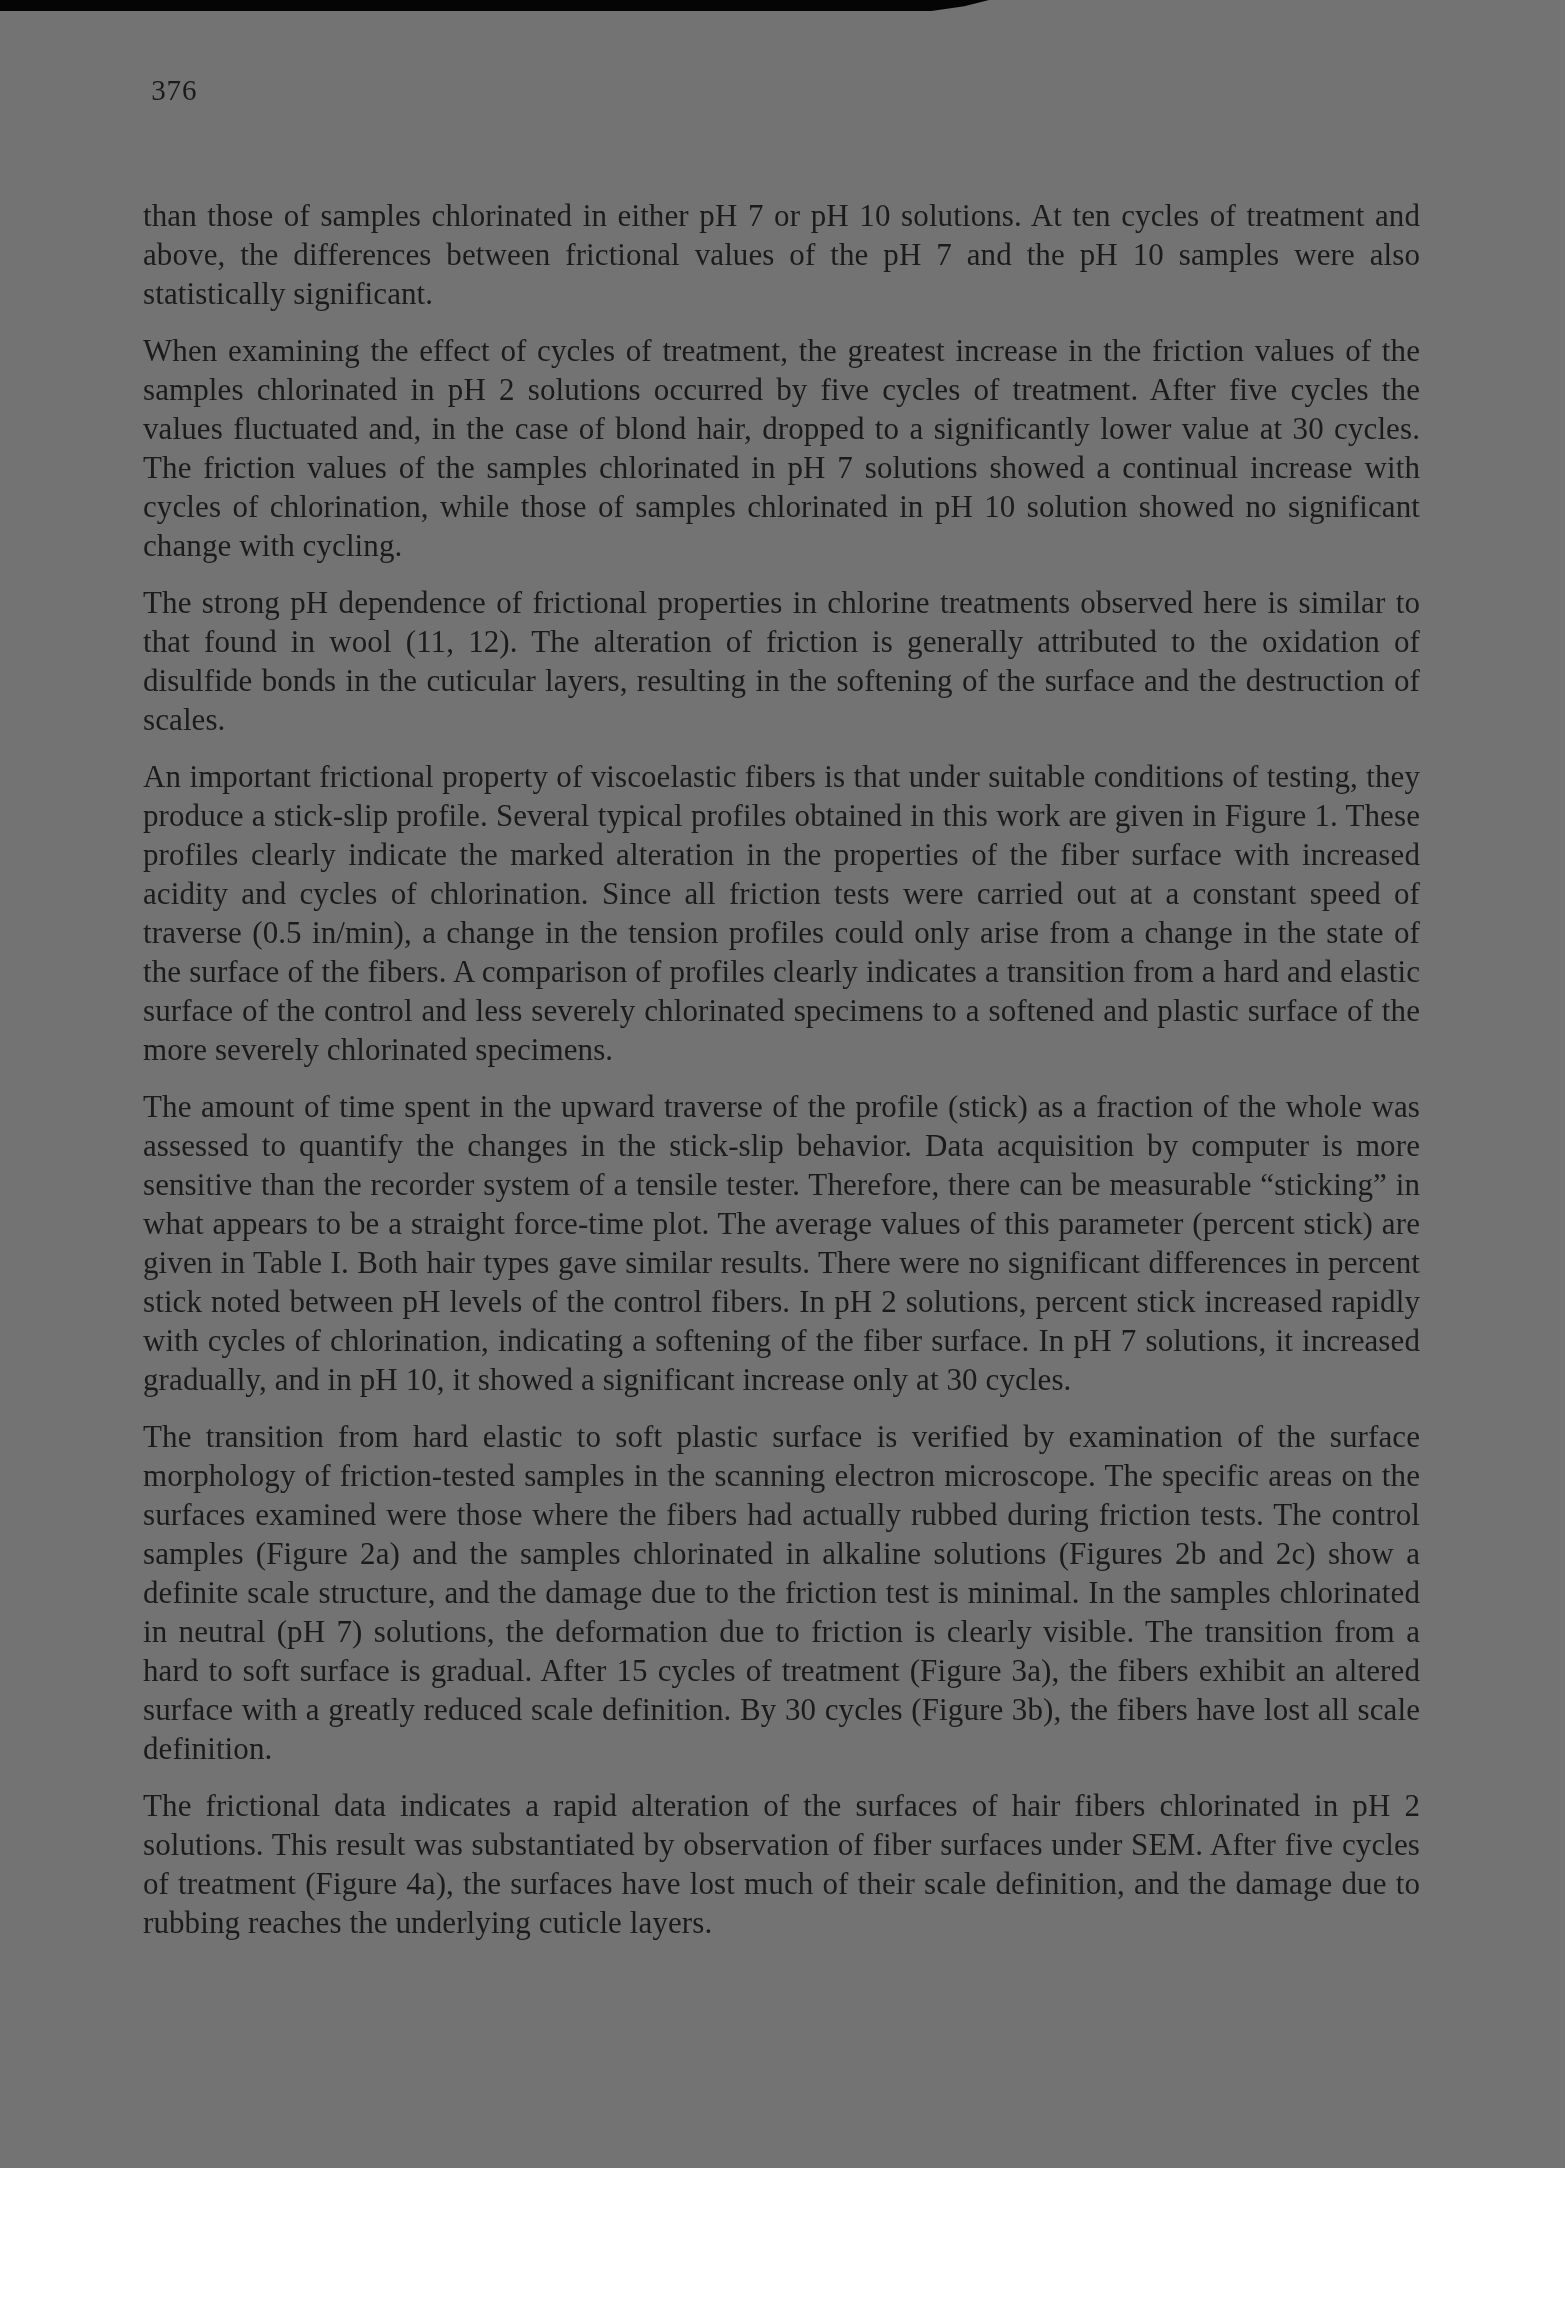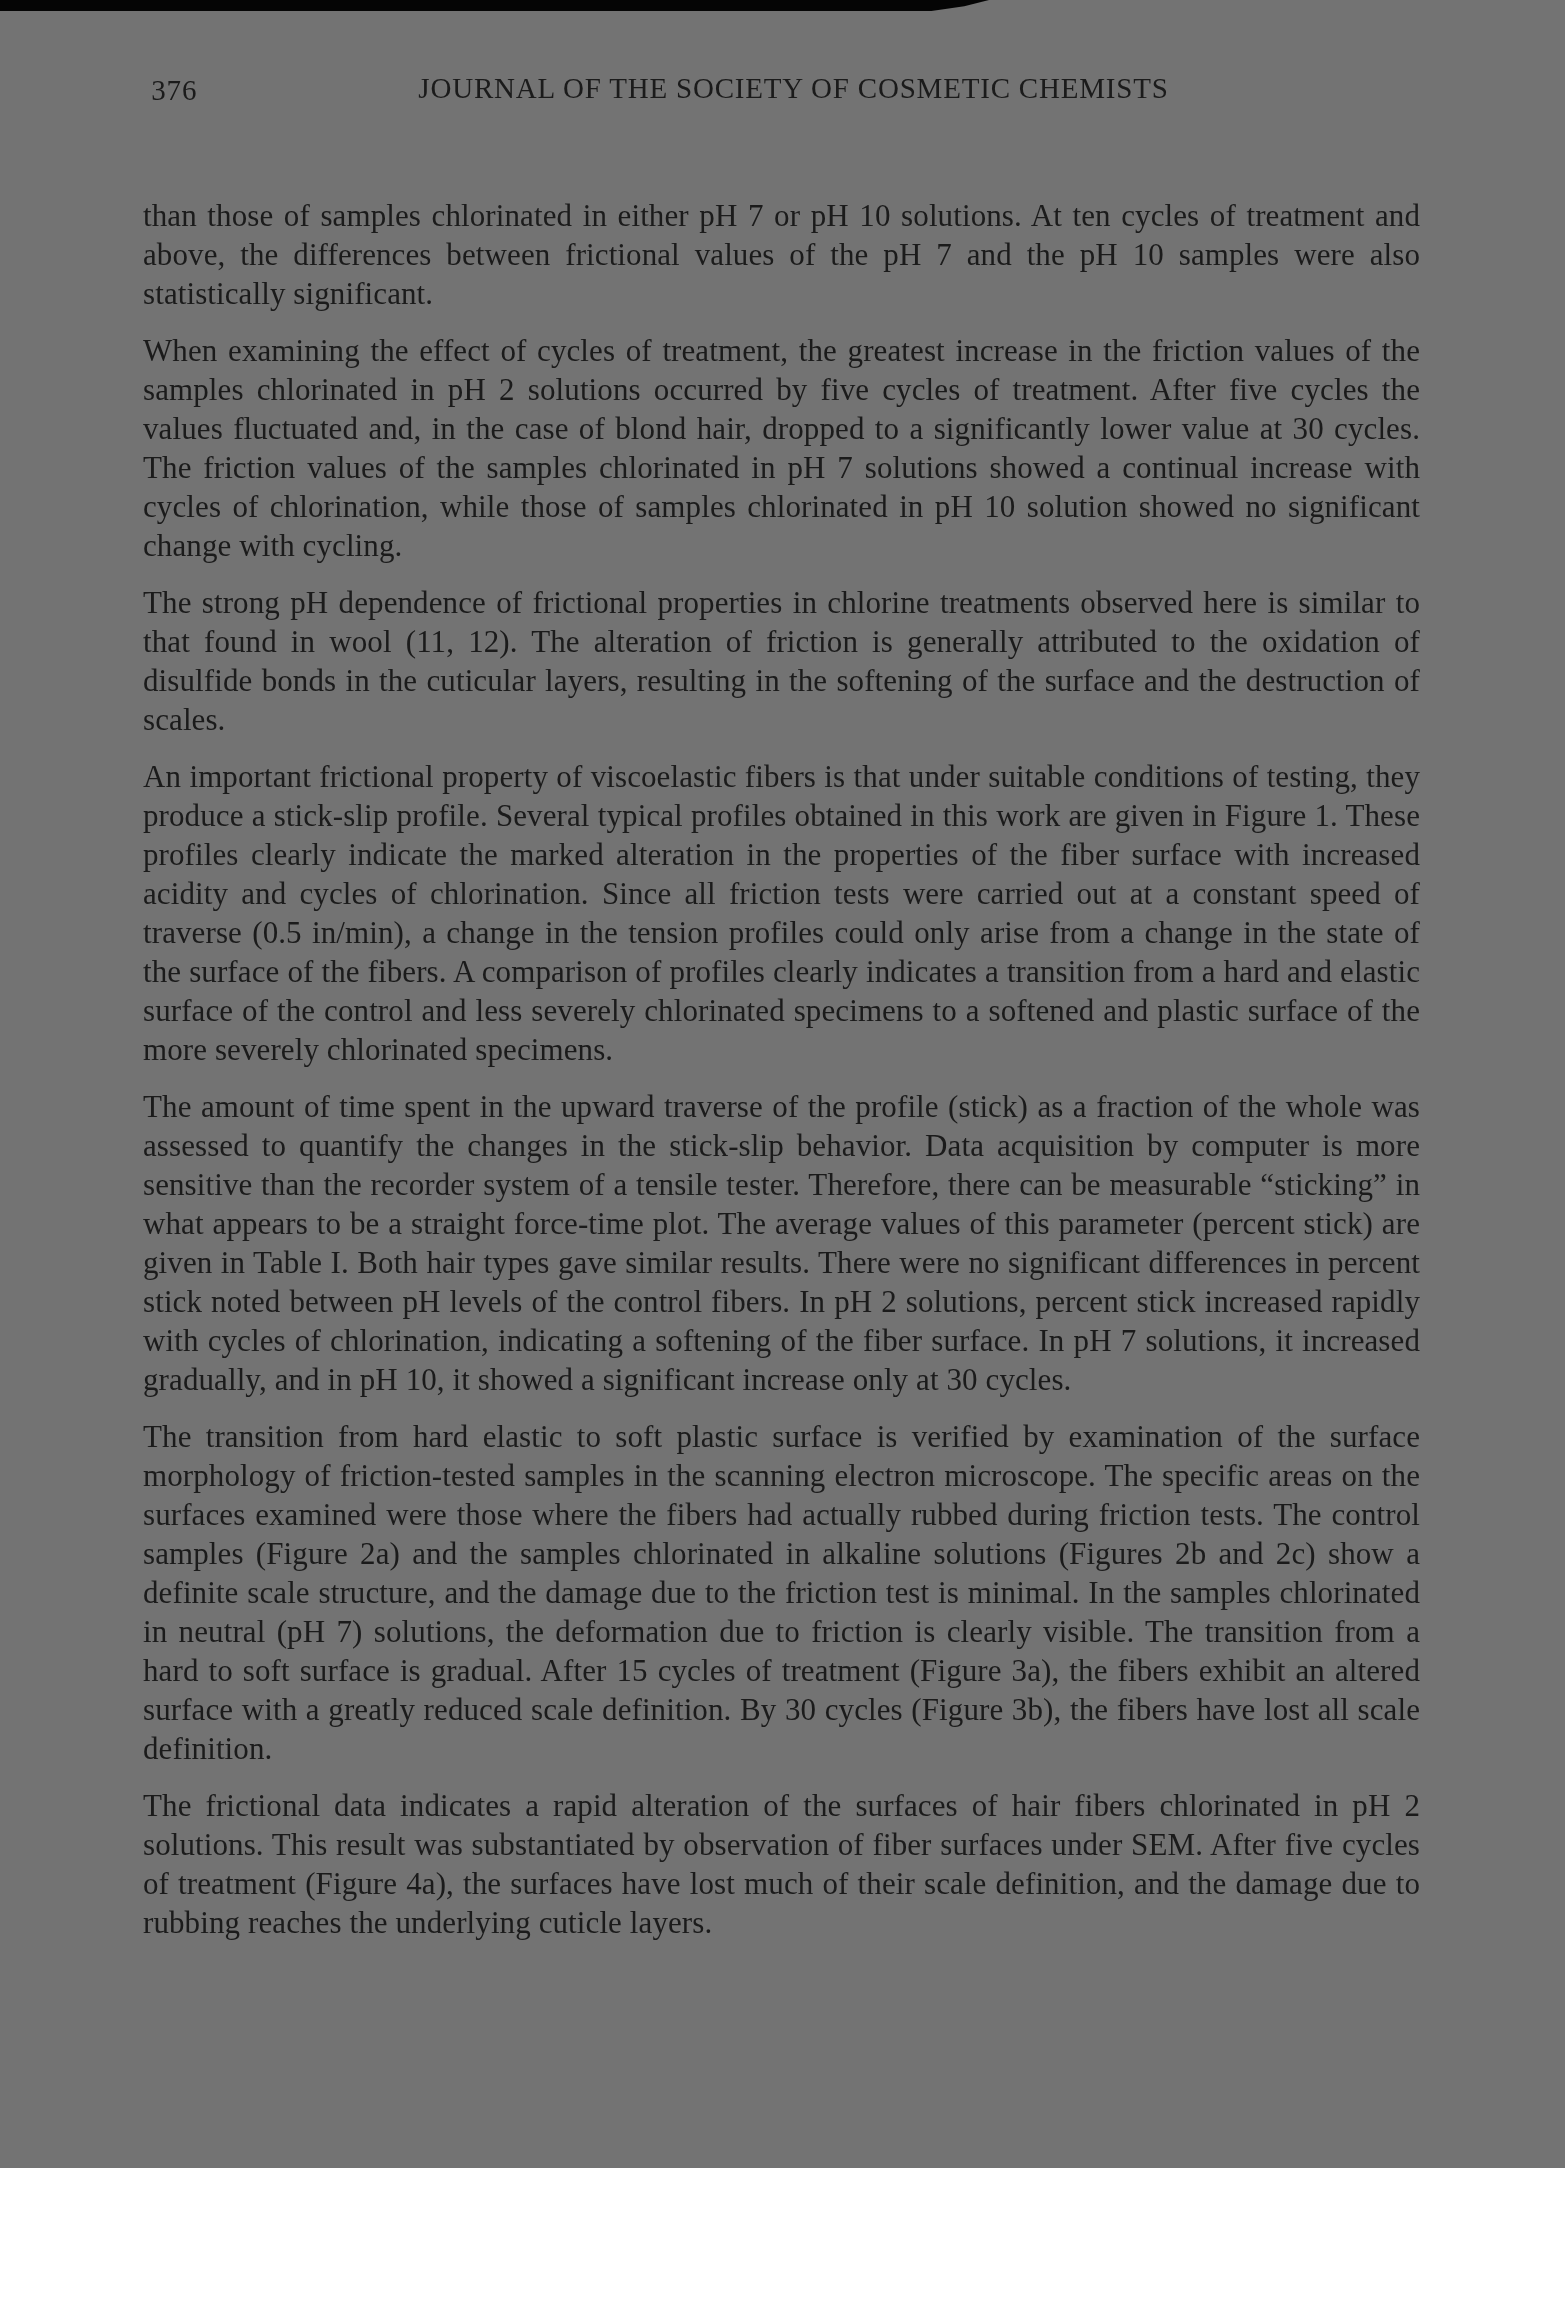--- a/index.html
+++ b/index.html
@@ -74,21 +74,20 @@
 </style>
 </head>
 <body>
 
 <div class="page">
 
   <div class="artifact-top"></div>
 
   <div class="header">
     <span class="page-number">376</span>
-    <div class="running-title">JOURNAL OF THE SOCIETY OF COSMETIC CHEMISTS</div>
   </div>
 
   <div class="content">
     <p>than those of samples chlorinated in either pH 7 or pH 10 solutions. At ten cycles of treatment and above, the differences between frictional values of the pH 7 and the pH 10 samples were also statistically significant.</p>
     <p>When examining the effect of cycles of treatment, the greatest increase in the friction values of the samples chlorinated in pH 2 solutions occurred by five cycles of treatment. After five cycles the values fluctuated and, in the case of blond hair, dropped to a significantly lower value at 30 cycles. The friction values of the samples chlorinated in pH 7 solutions showed a continual increase with cycles of chlorination, while those of samples chlorinated in pH 10 solution showed no significant change with cycling.</p>
     <p>The strong pH dependence of frictional properties in chlorine treatments observed here is similar to that found in wool (11, 12). The alteration of friction is generally attributed to the oxidation of disulfide bonds in the cuticular layers, resulting in the softening of the surface and the destruction of scales.</p>
     <p>An important frictional property of viscoelastic fibers is that under suitable conditions of testing, they produce a stick-slip profile. Several typical profiles obtained in this work are given in Figure 1. These profiles clearly indicate the marked alteration in the properties of the fiber surface with increased acidity and cycles of chlorination. Since all friction tests were carried out at a constant speed of traverse (0.5 in/min), a change in the tension profiles could only arise from a change in the state of the surface of the fibers. A comparison of profiles clearly indicates a transition from a hard and elastic surface of the control and less severely chlorinated specimens to a softened and plastic surface of the more severely chlorinated specimens.</p>
     <p>The amount of time spent in the upward traverse of the profile (stick) as a fraction of the whole was assessed to quantify the changes in the stick-slip behavior. Data acquisition by computer is more sensitive than the recorder system of a tensile tester. Therefore, there can be measurable “sticking” in what appears to be a straight force-time plot. The average values of this parameter (percent stick) are given in Table I. Both hair types gave similar results. There were no significant differences in percent stick noted between pH levels of the control fibers. In pH 2 solutions, percent stick increased rapidly with cycles of chlorination, indicating a softening of the fiber surface. In pH 7 solutions, it increased gradually, and in pH 10, it showed a significant increase only at 30 cycles.</p>
     <p>The transition from hard elastic to soft plastic surface is verified by examination of the surface morphology of friction-tested samples in the scanning electron microscope. The specific areas on the surfaces examined were those where the fibers had actually rubbed during friction tests. The control samples (Figure 2a) and the samples chlorinated in alkaline solutions (Figures 2b and 2c) show a definite scale structure, and the damage due to the friction test is minimal. In the samples chlorinated in neutral (pH 7) solutions, the deformation due to friction is clearly visible. The transition from a hard to soft surface is gradual. After 15 cycles of treatment (Figure 3a), the fibers exhibit an altered surface with a greatly reduced scale definition. By 30 cycles (Figure 3b), the fibers have lost all scale definition.</p>
     <p>The frictional data indicates a rapid alteration of the surfaces of hair fibers chlorinated in pH 2 solutions. This result was substantiated by observation of fiber surfaces under SEM. After five cycles of treatment (Figure 4a), the surfaces have lost much of their scale definition, and the damage due to rubbing reaches the underlying cuticle layers.</p>

